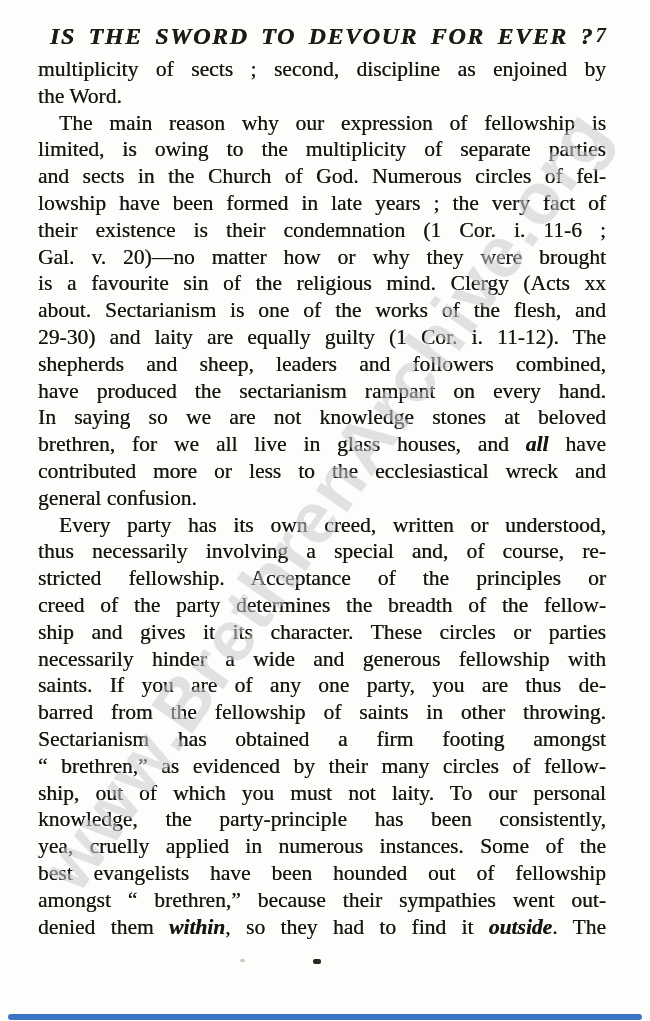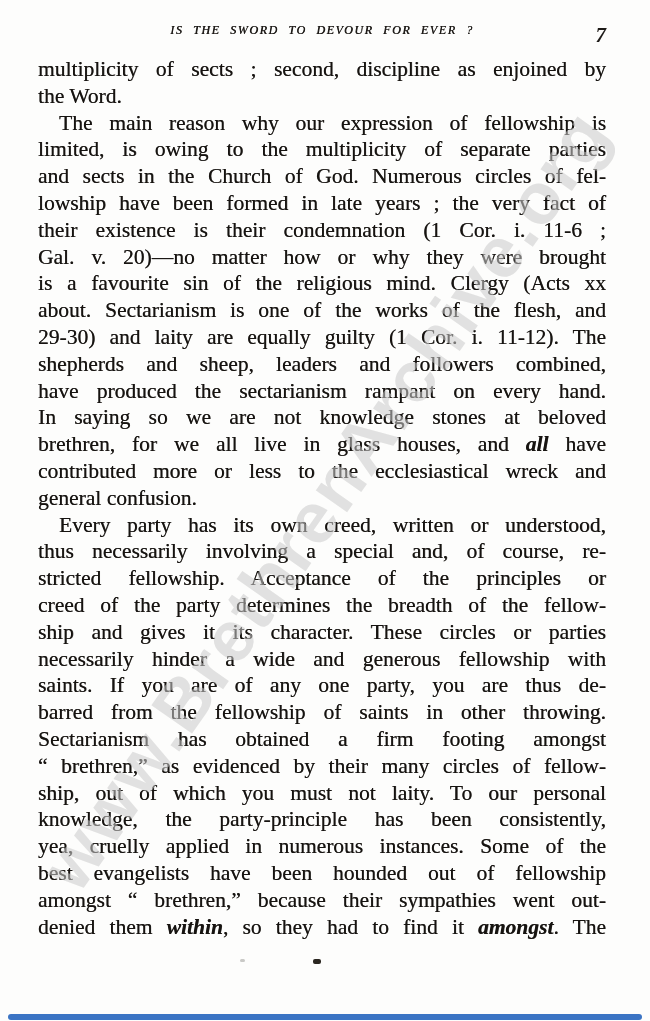--- a/index.html
+++ b/index.html
@@ -31,25 +31,26 @@
   }
   .header {
     position: absolute;
     top: 23px; left: 38px; right: 44px;
     height: 28px;
     z-index: 1;
   }
   .running-title {
     text-align: center;
     font-style: italic;
-    font-size: 12px;
+    font-size: 24px;
     letter-spacing: 1.6px;
     word-spacing: 5px;
     color: #1d1a17;
     text-shadow: 0.35px 0 0 currentColor;
+    font-weight: bold;
   }
   .page-number {
     position: absolute;
     right: 0; top: 0;
     font-style: italic;
     font-size: 21px;
     font-weight: bold;
     color: #1d1a17;
   }
   .body-text {
@@ -128,21 +129,21 @@
         <div class="line"><span>necessarily hinder a wide and generous fellowship with</span></div>
         <div class="line"><span>saints.  If you are of any one party, you are thus de-</span></div>
         <div class="line"><span>barred from the fellowship of saints in other throwing.</span></div>
         <div class="line"><span>Sectarianism has obtained a firm footing amongst</span></div>
         <div class="line"><span>“ brethren,” as evidenced by their many circles of fellow-</span></div>
         <div class="line"><span>ship, out of which you must not laity.  To our personal</span></div>
         <div class="line"><span>knowledge, the party-principle has been consistently,</span></div>
         <div class="line"><span>yea, cruelly applied in numerous instances.  Some of the</span></div>
         <div class="line"><span>best evangelists have been hounded out of fellowship</span></div>
         <div class="line"><span>amongst “ brethren,” because their sympathies went out-</span></div>
-        <div class="line"><span>denied them </span><em>within</em><span>, so they had to find it </span><em>amongst</em><span>.  The</span></div>
+        <div class="line"><span>denied them </span><em>within</em><span>, so they had to find it </span><em>outside</em><span>.  The</span></div>
       </div>
     </div>
 
   <div class="speck speck-light"></div>
   <div class="speck speck-dark"></div>
 
   <div class="bottom-bar" style="background: rgb(59, 116, 196);"></div>
 
 </div>
 

